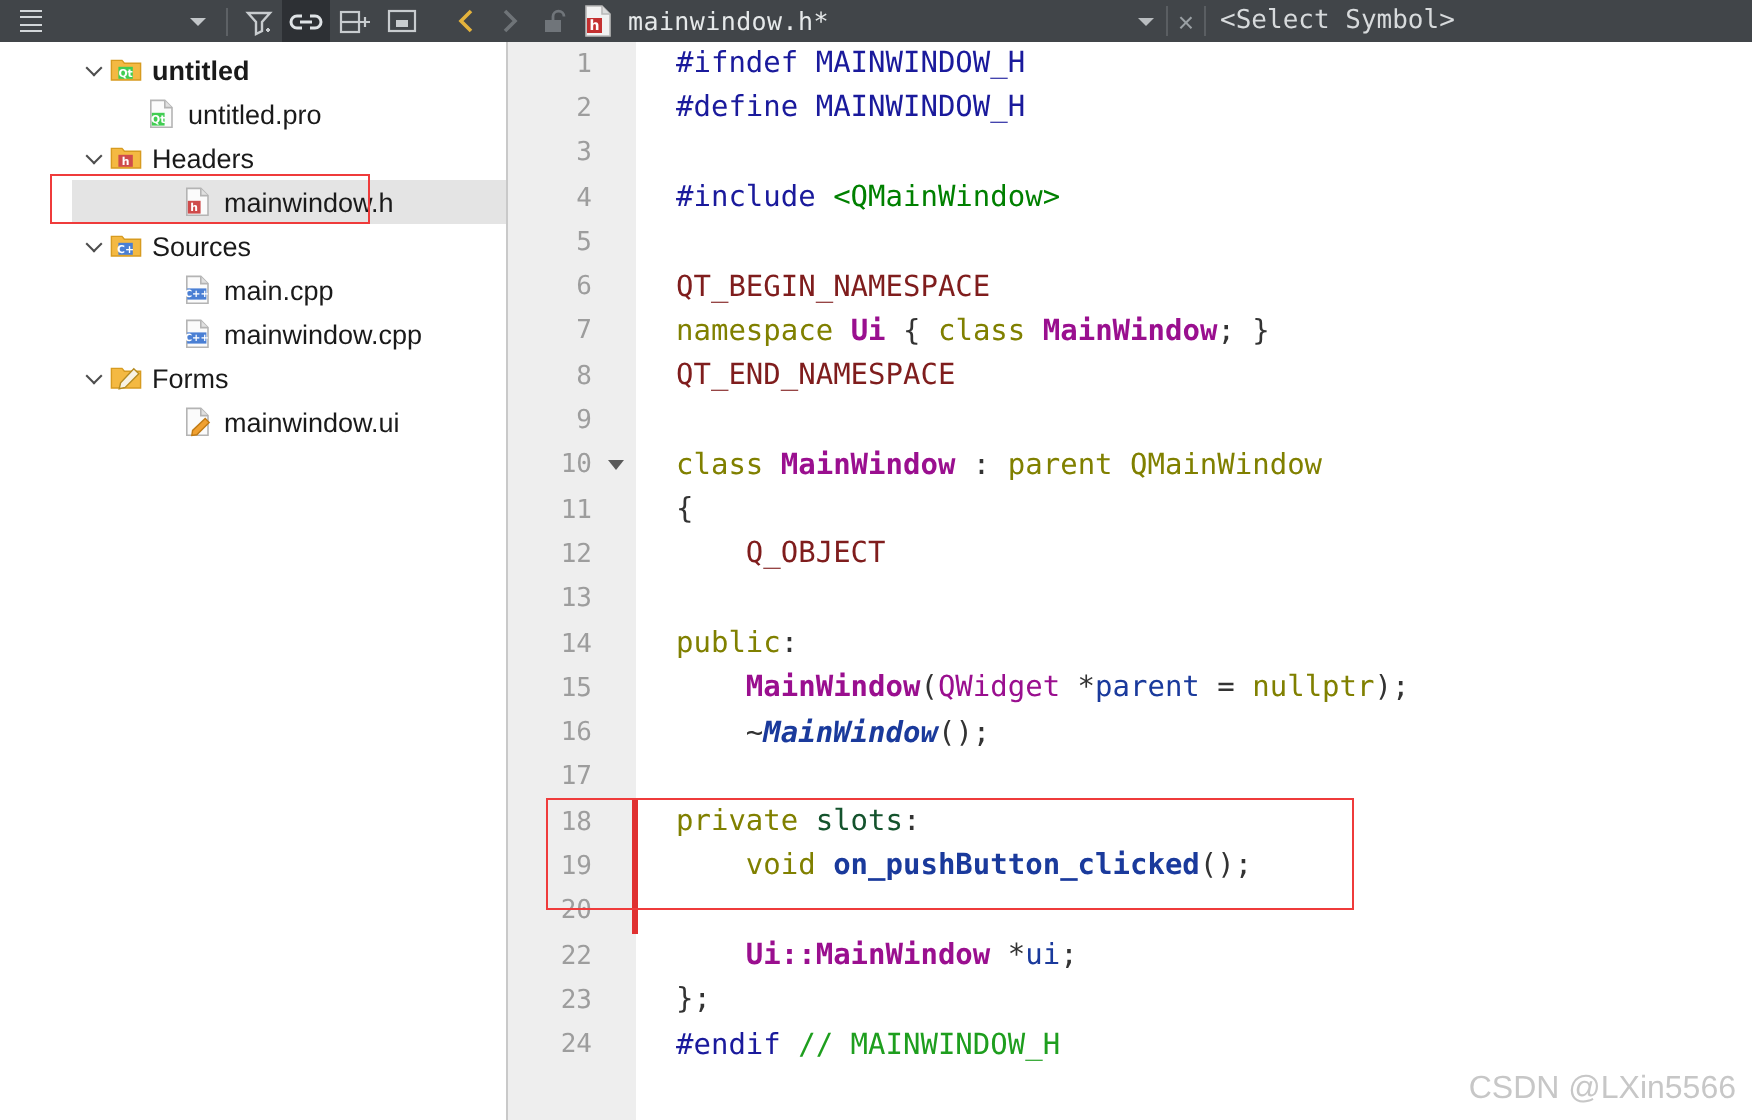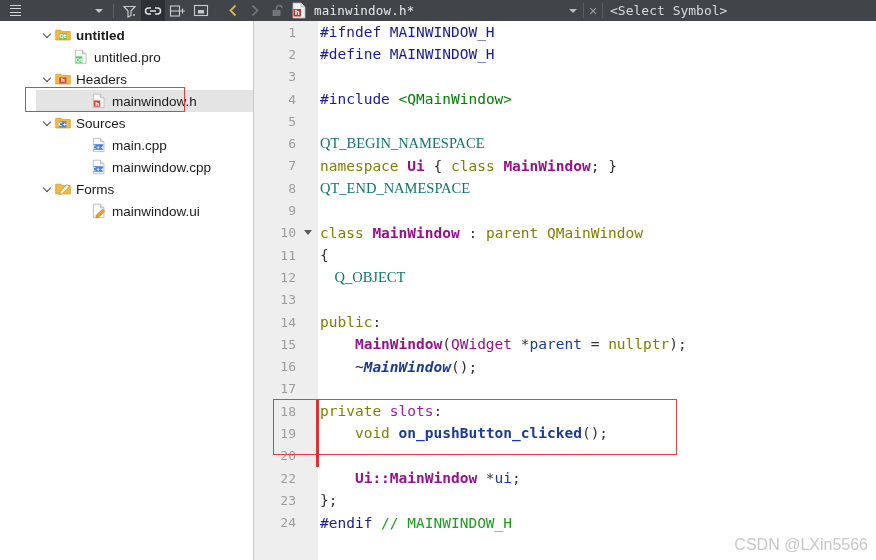--- a/index.html
+++ b/index.html
@@ -112,33 +112,33 @@
     color: #9d9d9d; font-size: 13px; padding-right: 2px;
     font-family: "DejaVu Sans Mono", "Liberation Mono", monospace;
   }
   .fold {
     width: 20px; flex: 0 0 20px; display: flex; align-items: center; justify-content: center;
   }
   .fold .tri-d {
     width: 0; height: 0; border-left: 4px solid transparent; border-right: 4px solid transparent;
     border-top: 5px solid #5a5a5a;
   }
-  .ctext { padding-left: 2px; }
+  .ctext { padding-left: 20px; }
 
   
   .t-pre   { color: #1a1a9c; }
   .t-inc   { color: #008000; }
   .t-cmt   { color: #1e9e1e; }
   .t-kw    { color: #808000; }
   .t-cls   { color: #9a0f8f; font-weight: bold; }
   .t-type  { color: #9a0f8f; }
   .t-fnb   { color: #1a3a9c; font-weight: bold; }
   .t-fni   { color: #1a3a9c; font-weight: bold; font-style: italic; }
-  .t-macro { color: #0f766e; font-family: Liberation Serif, serif; }
-  .t-slot  { color: #a21caf; }
+  .t-macro { color: #7f1d1d; }
+  .t-slot  { color: #14532d; }
   .t-var   { color: #1a3a9c; }
   .t-op    { color: #333333; }
 
   
   .chbar { position: absolute; left: 62px; top: 0; width: 3px; background: #e03030; }
 
   
   .redbox { position: absolute; border: 1.6px solid #ef3b3b; pointer-events: none; }
 
   .watermark {

